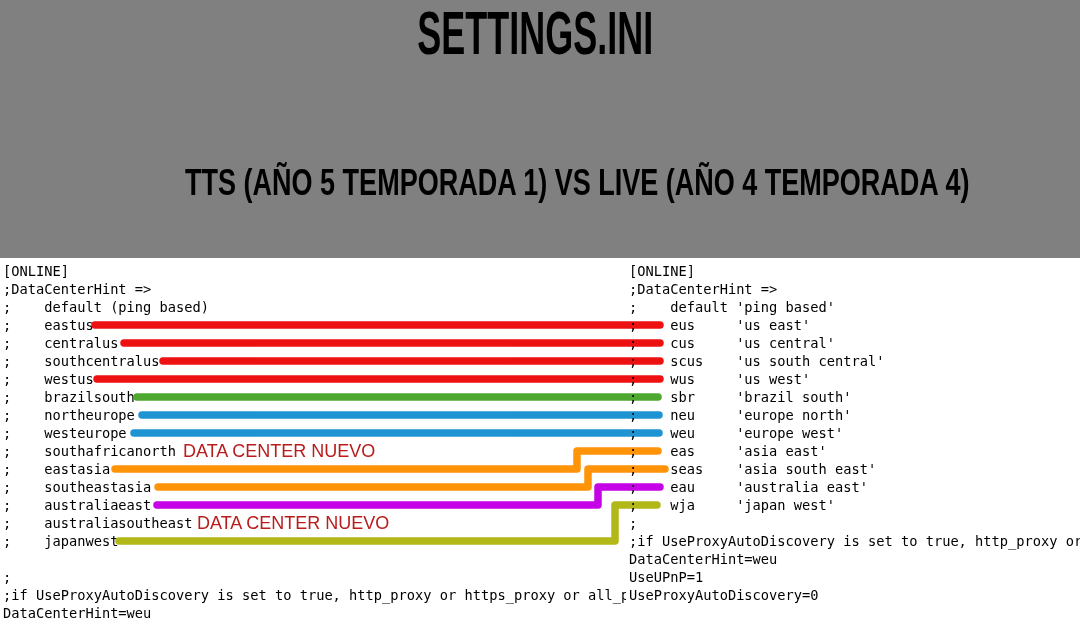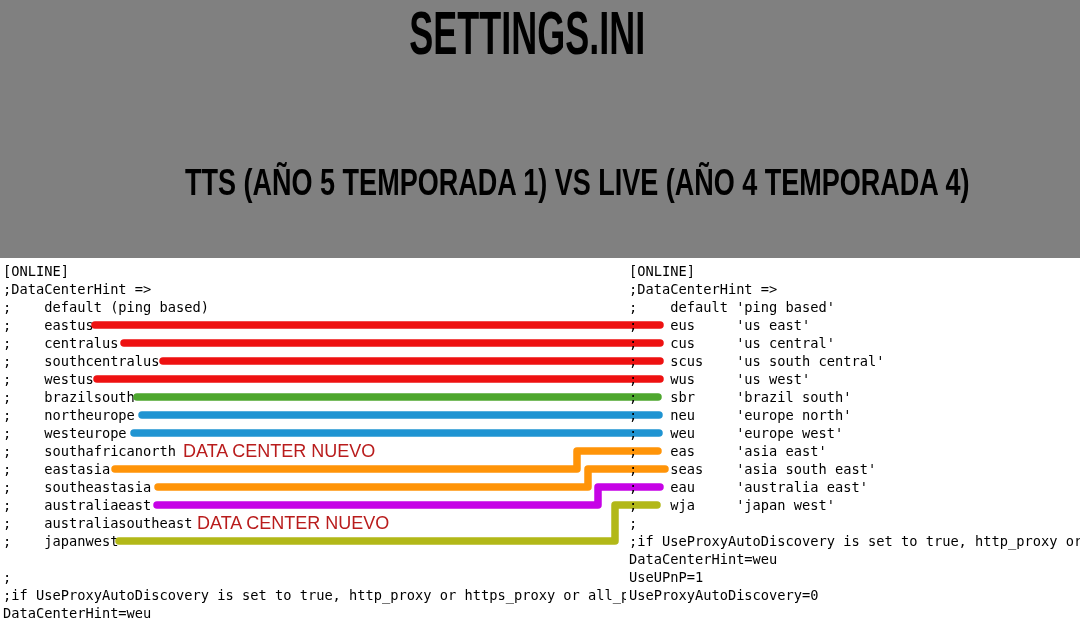--- a/index.html
+++ b/index.html
@@ -4,21 +4,21 @@
 <style>
   html,body{margin:0;padding:0;}
   body{
     width:1080px;height:618px;position:relative;overflow:hidden;
     background:#ffffff;font-family:"Liberation Sans", sans-serif;
   }
   .header-band{
     position:absolute;left:0;top:0;width:1080px;height:258px;
   }
   .title-wrap{
-    position:absolute;left:0;top:2px;width:1054px;text-align:center;text-decoration:underline;
+    position:absolute;left:8px;top:2px;width:1054px;text-align:center;text-decoration:underline;
   }
   .title-wrap .t{
     display:inline-block;font-weight:700;font-size:62px;line-height:1;
     color:#000;transform:scaleX(0.58);transform-origin:center;
     white-space:nowrap;letter-spacing:0px;
   }
   .subtitle-wrap{
     position:absolute;left:0;top:164px;width:1052px;text-align:center;margin-left:40px;
   }
   .subtitle-wrap .t{

